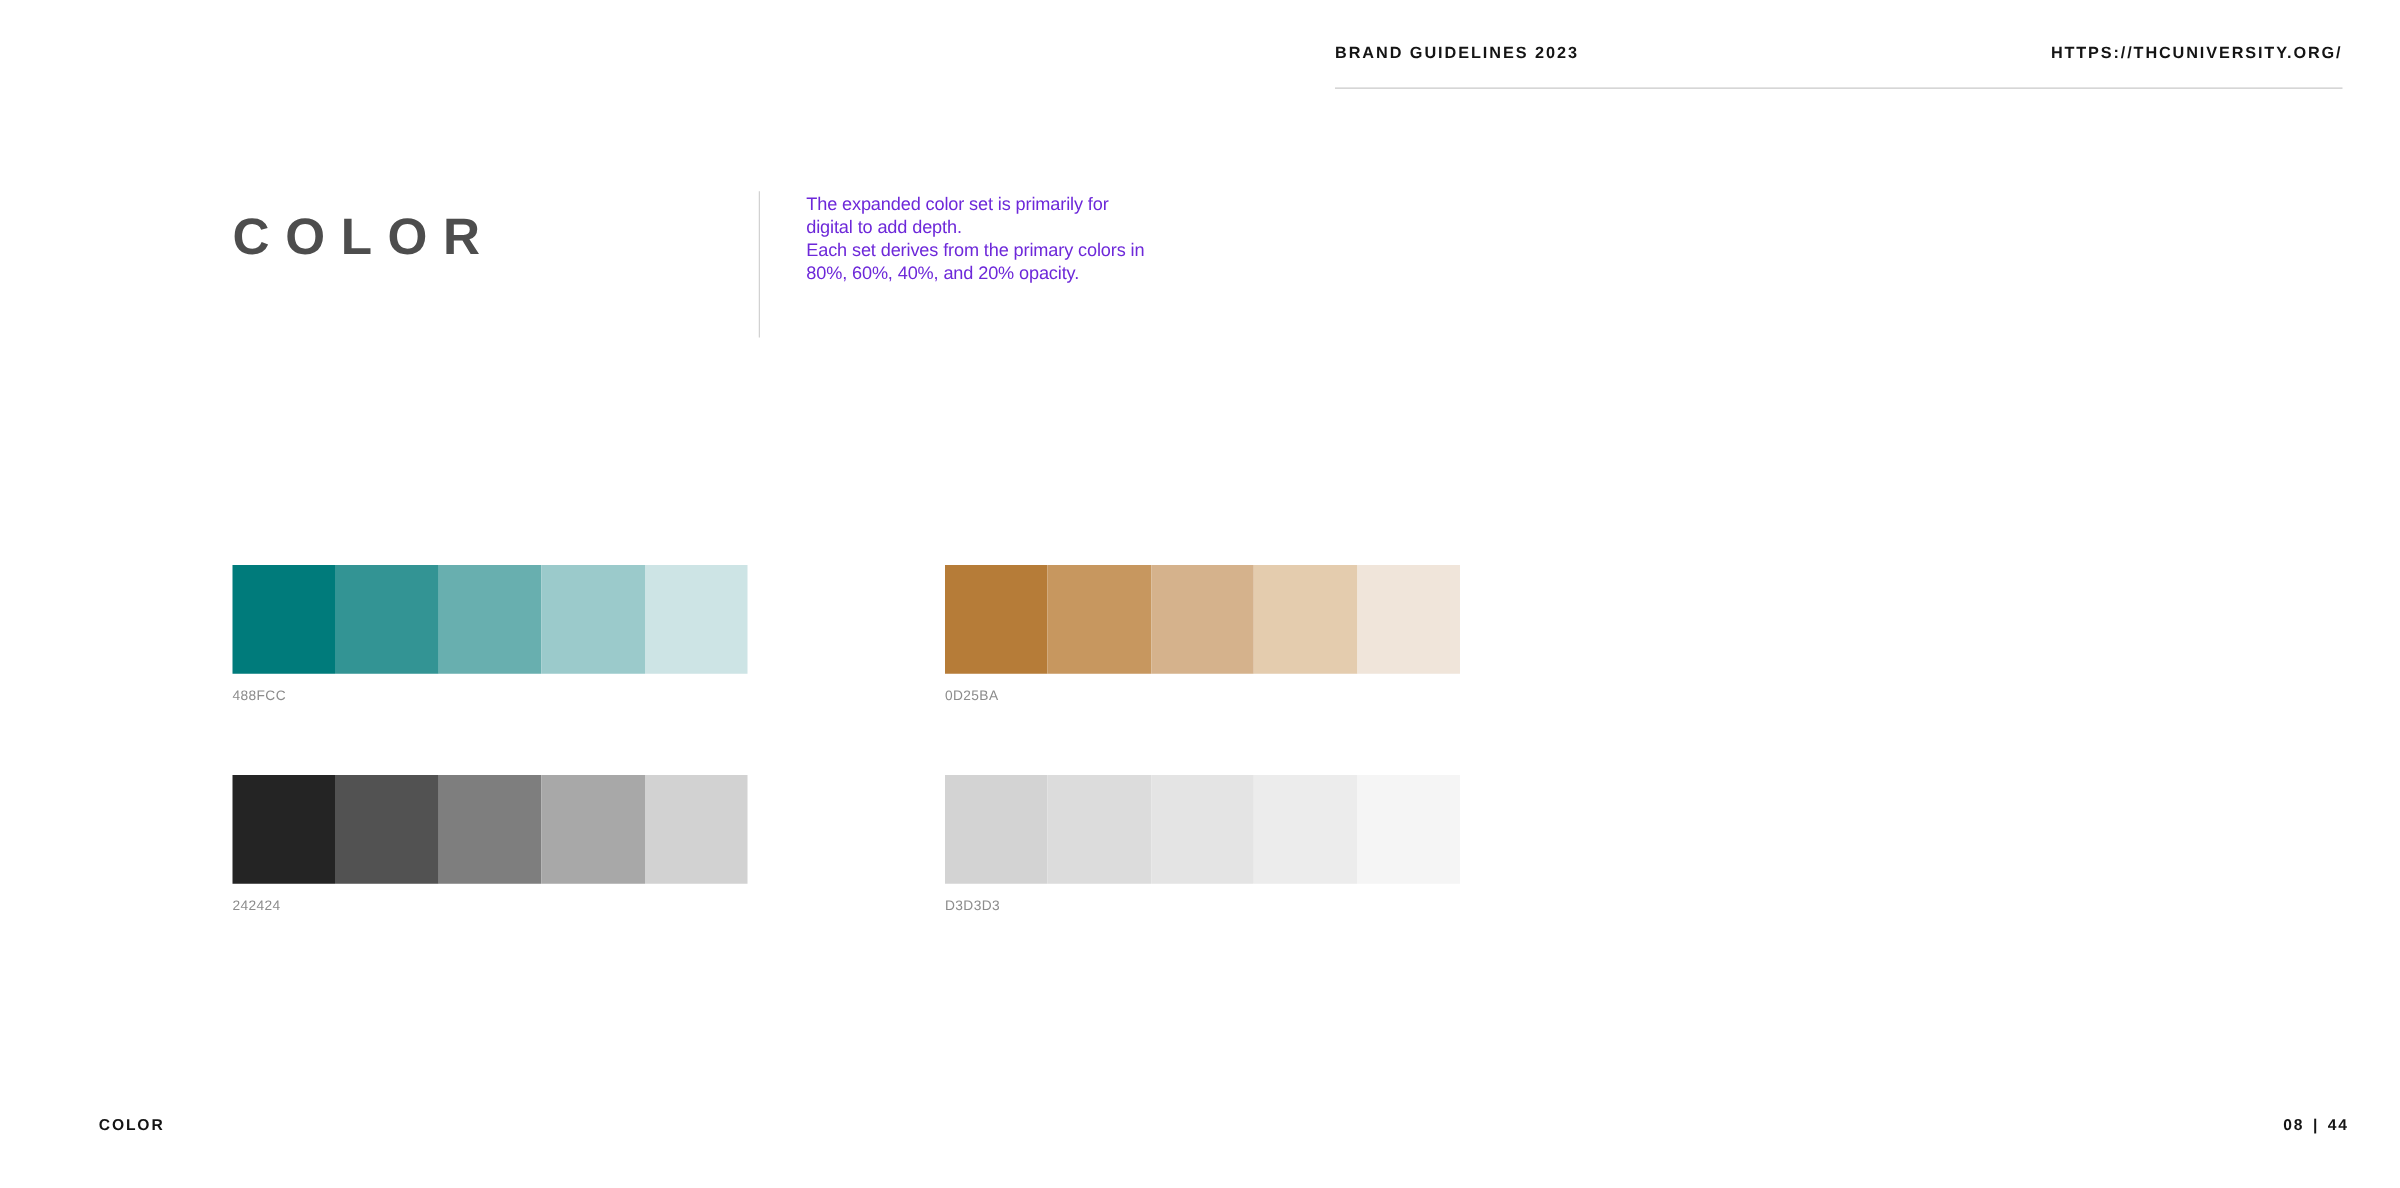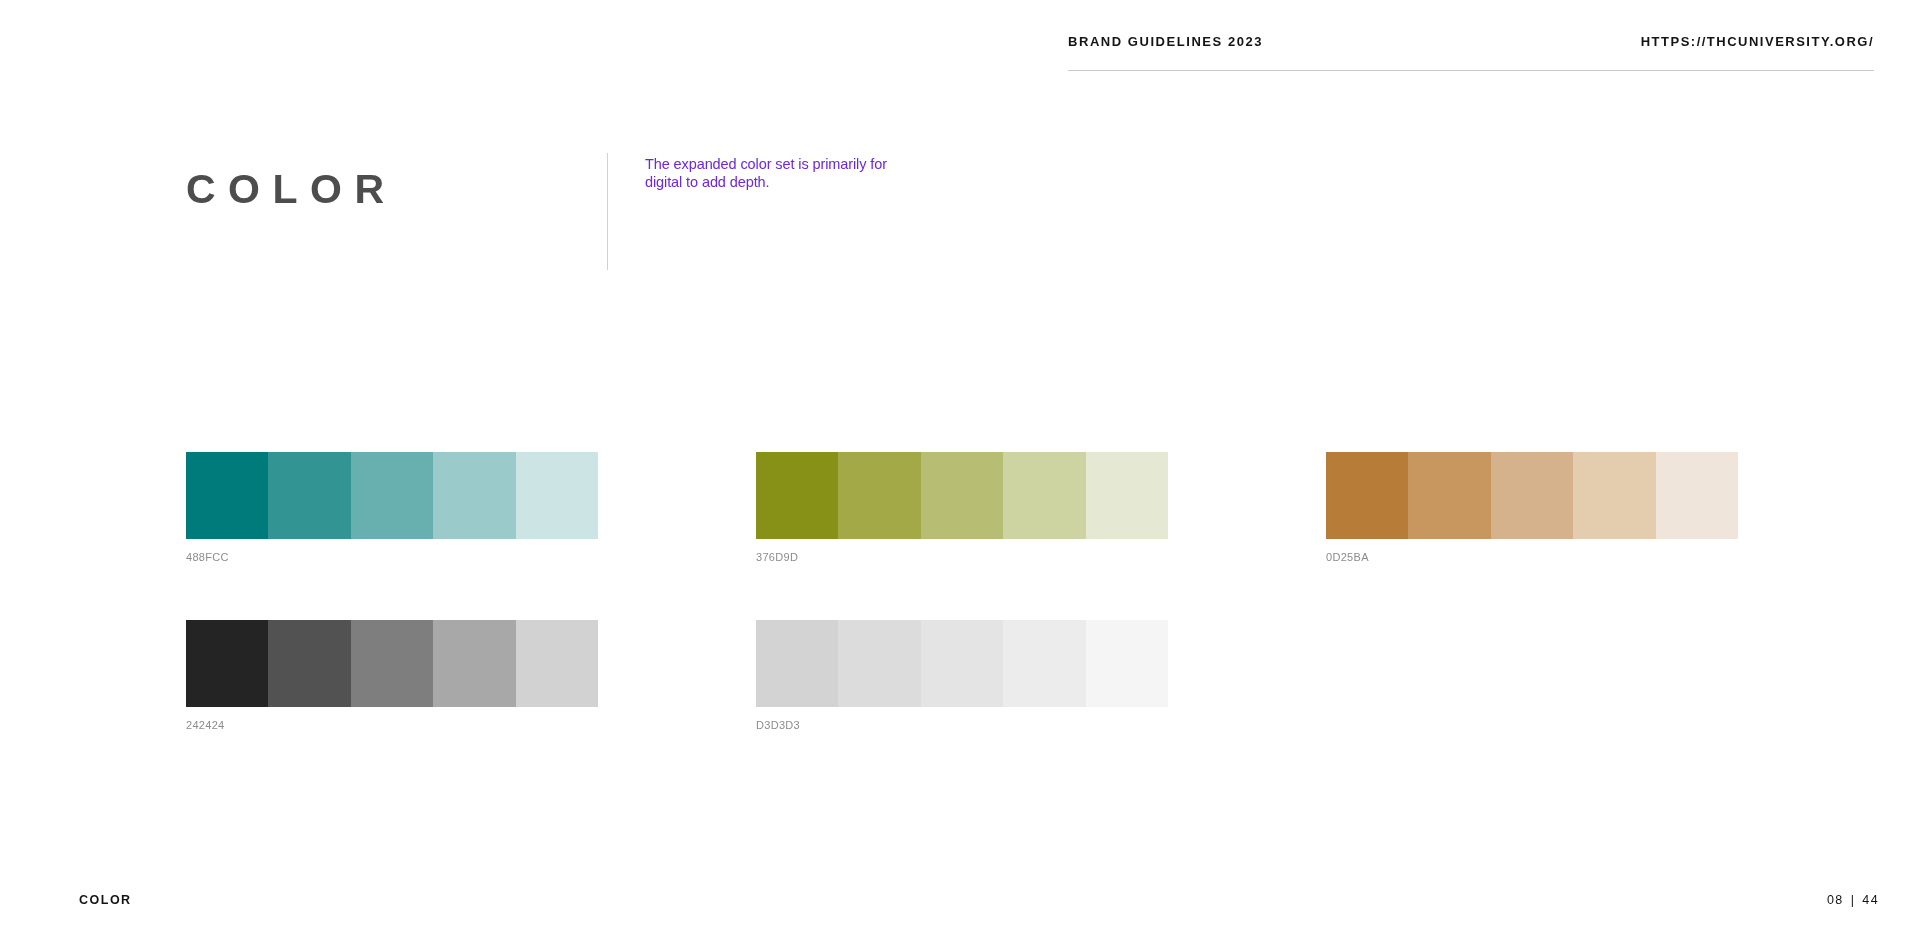--- a/index.html
+++ b/index.html
@@ -126,21 +126,21 @@
     font-size: 12.5px;
     font-weight: bold;
     letter-spacing: 1.5px;
     color: #141414;
   }
   .footer-right {
     position: absolute;
     right: 41px;
     top: 893px;
     font-size: 12.5px;
-    font-weight: normal;
+    font-weight: bold;
     letter-spacing: 1.4px;
     color: #141414;
     display: flex;
     gap: 7px;
   }
   .footer-sep { color: #141414; }
 </style>
 </head>
 <body>
 
@@ -154,47 +154,38 @@
   </div>
 
   <div class="title-block">
     <div class="title-line">COLOR</div>
   </div>
 
   <div class="divider-rule"></div>
 
   <div class="intro">
     <p>The expanded color set is primarily for digital to add depth.</p>
+    <p>Each set derives from the primary colors in 80%, 60%, 40%, and 20% opacity.</p>
   </div>
 
   <div class="swatch-grid">
 
     <div class="swatch-row">
 
       <div class="palette">
         <div class="palette-bar">
           <div class="palette-chip" style="background-color: rgb(0, 123, 123);"></div>
           <div class="palette-chip" style="background-color: rgb(51, 148, 148);"></div>
           <div class="palette-chip" style="background-color: rgb(104, 175, 175);"></div>
           <div class="palette-chip" style="background-color: rgb(155, 202, 203);"></div>
           <div class="palette-chip" style="background-color: rgb(205, 228, 229);"></div>
         </div>
         <div class="palette-label">488FCC</div>
       </div>
 
-      <div class="palette">
-        <div class="palette-bar">
-          <div class="palette-chip" style="background-color: rgb(135, 145, 23);"></div>
-          <div class="palette-chip" style="background-color: rgb(162, 169, 70);"></div>
-          <div class="palette-chip" style="background-color: rgb(183, 190, 116);"></div>
-          <div class="palette-chip" style="background-color: rgb(206, 212, 161);"></div>
-          <div class="palette-chip" style="background-color: rgb(229, 232, 210);"></div>
-        </div>
-        <div class="palette-label">376D9D</div>
-      </div>
 
       <div class="palette">
         <div class="palette-bar">
           <div class="palette-chip" style="background-color: rgb(182, 124, 56);"></div>
           <div class="palette-chip" style="background-color: rgb(199, 151, 95);"></div>
           <div class="palette-chip" style="background-color: rgb(213, 178, 140);"></div>
           <div class="palette-chip" style="background-color: rgb(228, 204, 174);"></div>
           <div class="palette-chip" style="background-color: rgb(240, 229, 218);"></div>
         </div>
         <div class="palette-label">0D25BA</div>

